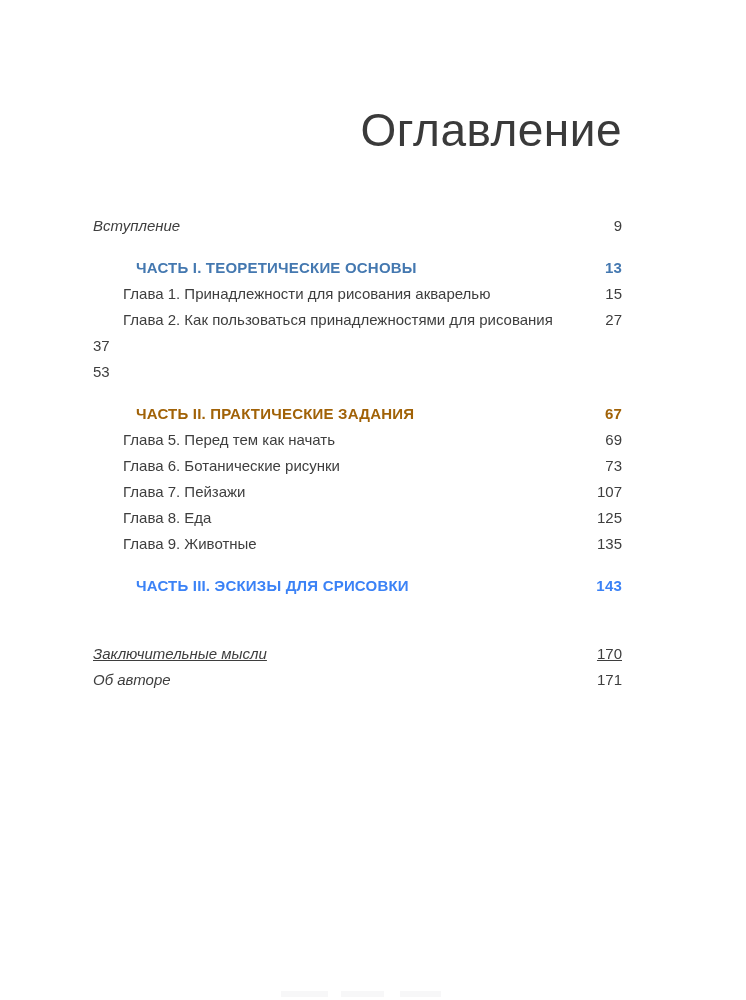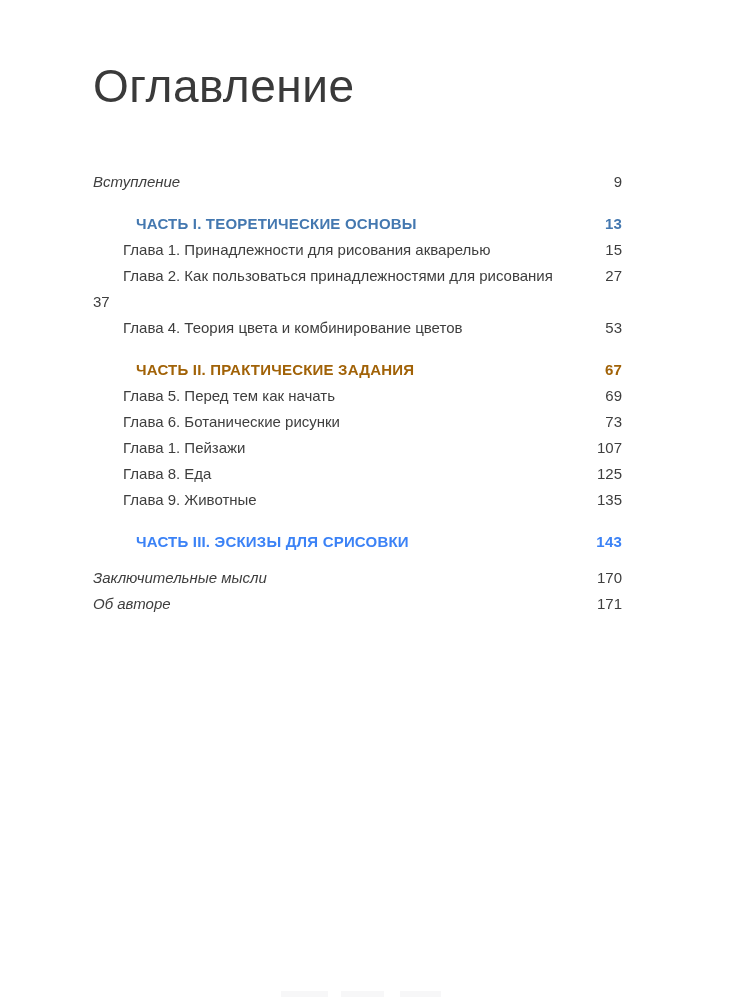--- a/index.html
+++ b/index.html
@@ -16,22 +16,22 @@
     font-family: "Liberation Sans", "DejaVu Sans", sans-serif;
     color: #3e3e3e;
   }
   .content {
     position: absolute;
     left: 93px;
     width: 529px;
     top: 0;
   }
   .title {
-    margin-top: 60px;
-    text-align: left;
+    margin-top: 104px;
+    text-align: right;
     font-size: 46px;
     font-weight: 300;
     letter-spacing: 0.5px;
     color: #3a3a3a;
     line-height: 52px;
   }
   .toc {
     margin-top: 62px;
   }
   .row {
@@ -46,21 +46,21 @@
   .row .label { padding-right: 20px; }
   .row .pagenum { white-space: nowrap; font-style: normal; }
   .row.intro .label, .row.outro .label { font-style: italic; }
   .row.part {
     margin-top: 26px;
     font-weight: 700;
     letter-spacing: 0.2px;
     margin-left: 43px;
   }
   .row.chapter .label { padding-left: 30px; }
-  .row.part + .row.outro { margin-top: 20px; }
+  .row.part + .row.outro { margin-top: 52px; text-decoration: underline; }
   .edge-marks {
     position: absolute;
     top: 991px;
     left: 0;
     width: 746px;
     height: 7px;
   }
   .edge-marks span {
     position: absolute;
     top: 0;
@@ -91,37 +91,36 @@
           <span class="pagenum">15</span>
         </div>
         <div class="row chapter">
           <span class="label">Глава 2. Как пользоваться принадлежностями для рисования</span>
           <span class="pagenum">27</span>
         </div>
         <div class="row chapter">
           <span class="pagenum">37</span>
         </div>
         <div class="row chapter">
-          <span class="label">Глава 4. Теория цвета и комбинирование цветов</span>
           <span class="pagenum">53</span>
         </div>
         <div class="row part" style="color: #a16207;">
           <span class="label">ЧАСТЬ II. ПРАКТИЧЕСКИЕ ЗАДАНИЯ</span>
           <span class="pagenum">67</span>
         </div>
         <div class="row chapter">
           <span class="label">Глава 5. Перед тем как начать</span>
           <span class="pagenum">69</span>
         </div>
         <div class="row chapter">
           <span class="label">Глава 6. Ботанические рисунки</span>
           <span class="pagenum">73</span>
         </div>
         <div class="row chapter">
-          <span class="label">Глава 1. Пейзажи</span>
+          <span class="label">Глава 7. Пейзажи</span>
           <span class="pagenum">107</span>
         </div>
         <div class="row chapter">
           <span class="label">Глава 8. Еда</span>
           <span class="pagenum">125</span>
         </div>
         <div class="row chapter">
           <span class="label">Глава 9. Животные</span>
           <span class="pagenum">135</span>
         </div>

